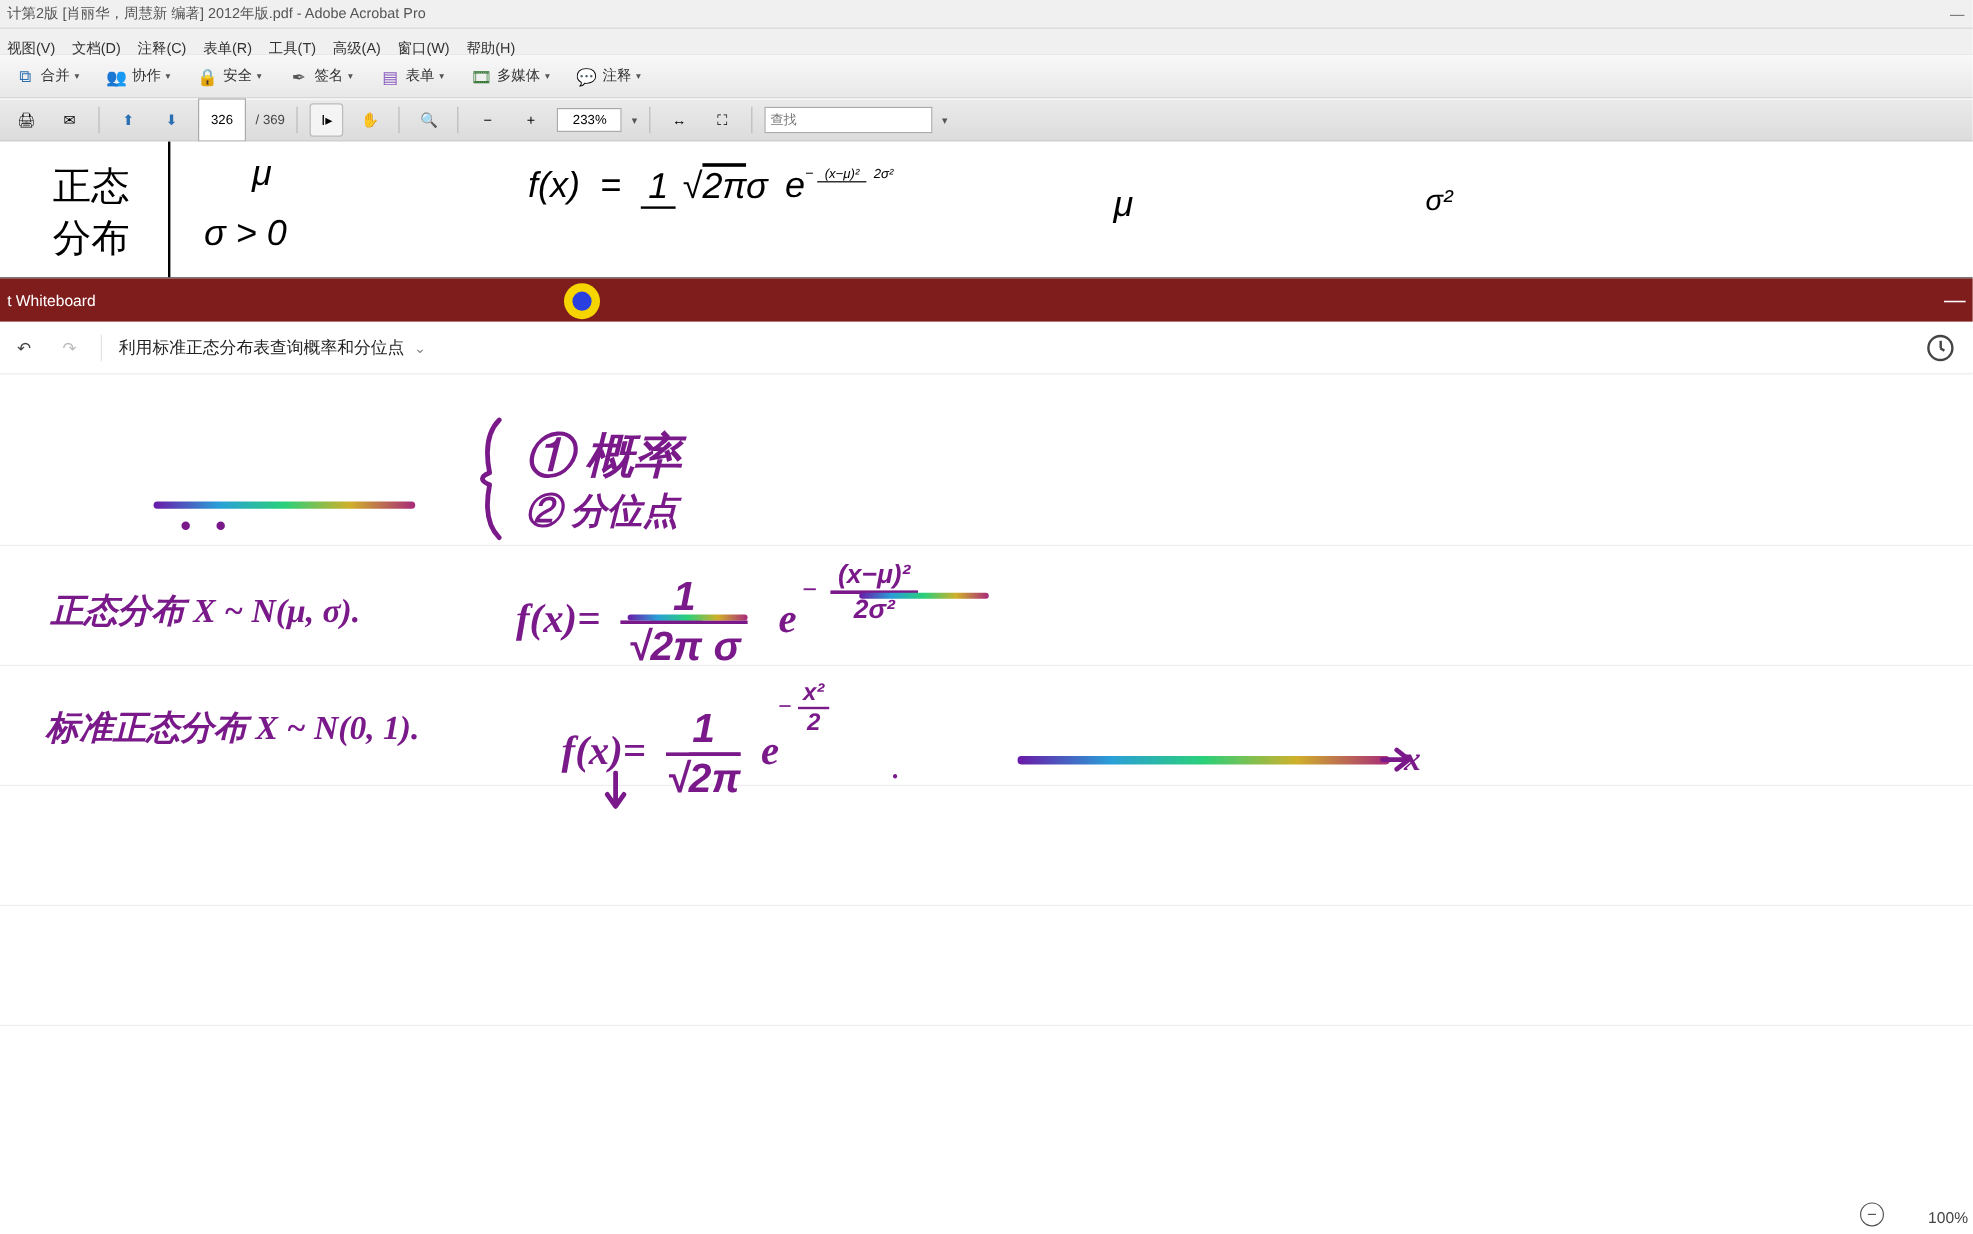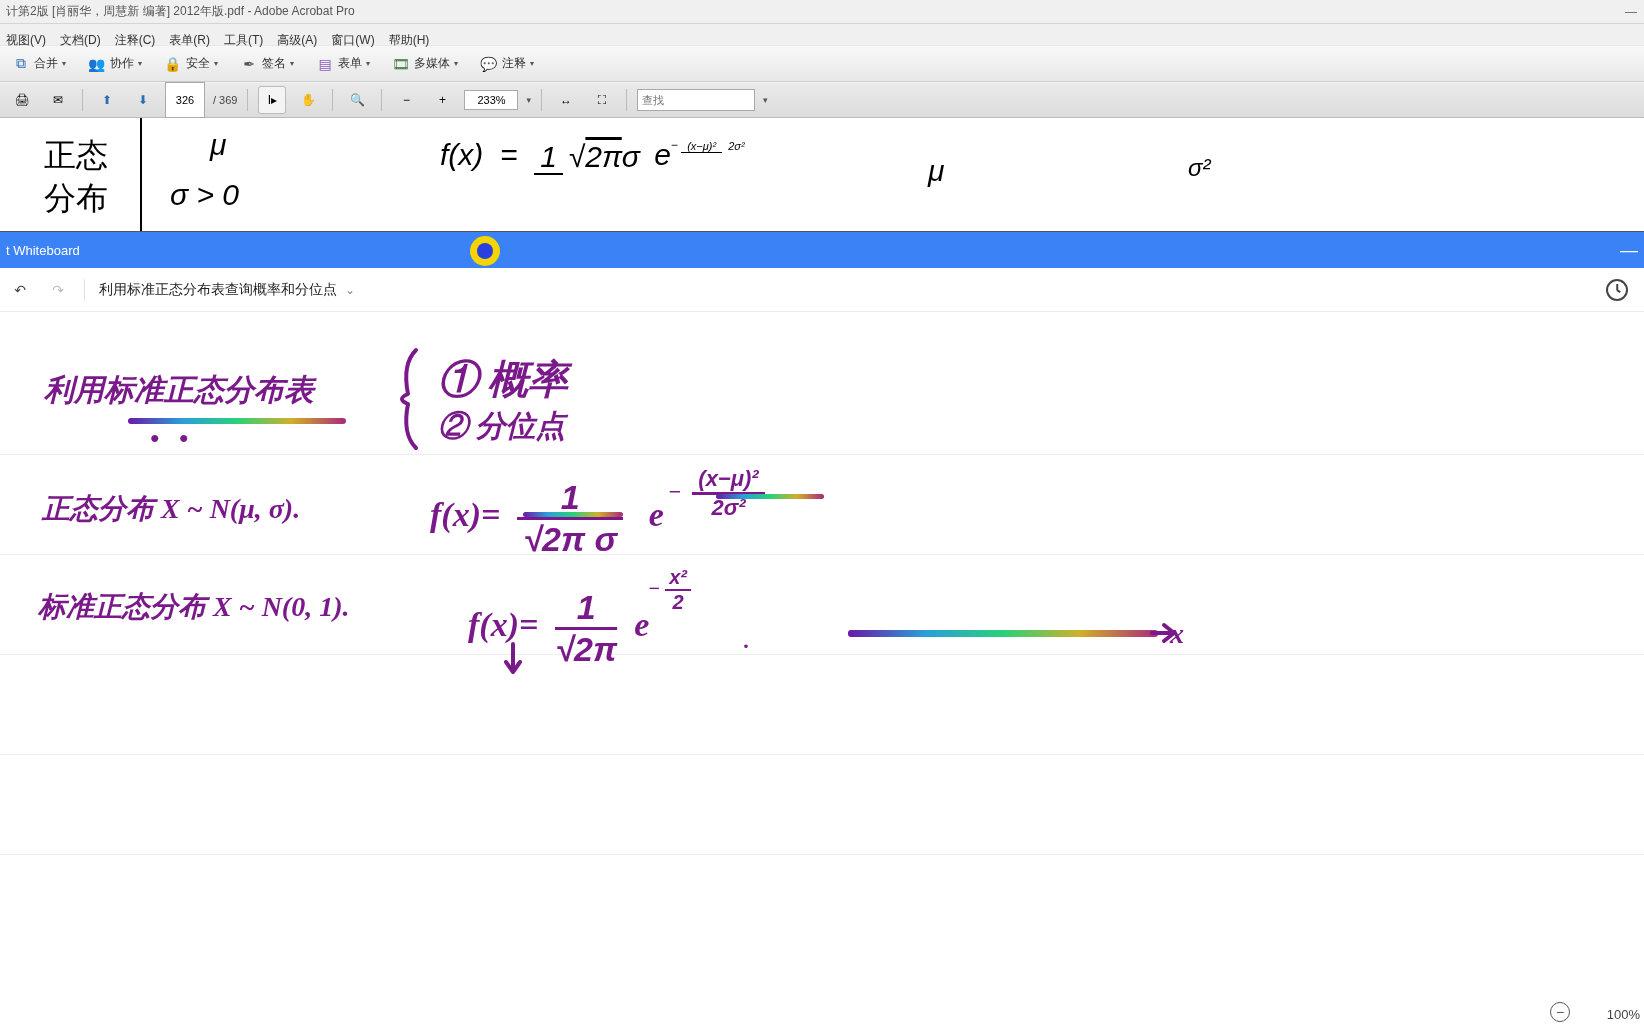--- a/index.html
+++ b/index.html
@@ -27,38 +27,38 @@
 .ico-media { color: #2b6f2b; }
 .ico-comment { color: #c0a000; }
 
 
 .toolbar-2 { height: 36px; background: linear-gradient(#eaeaea,#dcdcdc); border-top: 1px solid #f4f4f4; border-bottom: 1px solid #bbb; display: flex; align-items: center; gap: 8px; padding: 0 8px; font-size: 12px; }
 .ic-btn { width: 28px; height: 28px; display: inline-flex; align-items: center; justify-content: center; border: 1px solid transparent; border-radius: 3px; cursor: pointer; }
 .v-sep { width: 1px; height: 22px; background: #bbb; margin: 0 2px; }
 .page-input { width: 40px; height: 36px; border: 1px solid #aaa; text-align: center; font-size: 11px; }
 .page-total { font-size: 11px; color: #444; }
 .zoom-box { width: 54px; height: 20px; border: 1px solid #aaa; background:#fff; display:flex; align-items:center; justify-content:center; font-size:11px; }
-.search-box { width: 118px; height: 22px; border: 1px solid #aaa; background:#fff; font-size: 11px; padding: 0 4px; color: #999; }
+.search-box { width: 140px; height: 22px; border: 1px solid #aaa; background:#fff; font-size: 11px; padding: 0 4px; color: #999; }
 
 
 .pdf-view { height: 114px; background: #fff; border-bottom: 1px solid #555; position: relative; font-family: "Times New Roman", serif; color: #000; }
 .pdf-left-label { position: absolute; left: 44px; top: 16px; font-size: 32px; line-height: 1.35; }
 .pdf-mu { position: absolute; left: 210px; top: 10px; font-size: 30px; font-style: italic; }
 .pdf-sigma { position: absolute; left: 170px; top: 60px; font-size: 30px; font-style: italic; }
 .pdf-vline { position: absolute; left: 140px; top: 0; bottom: 0; width: 2px; background: #000; }
 .pdf-fx { position: absolute; left: 440px; top: 20px; font-size: 30px; font-style: italic; }
 .pdf-col-mu { position: absolute; left: 928px; top: 36px; font-size: 30px; font-style: italic; }
 .pdf-col-sigma2 { position: absolute; left: 1188px; top: 36px; font-size: 24px; font-style: italic; }
 .frac { display: inline-block; vertical-align: middle; }
 .frac .num { border-bottom: 2px solid #000; padding: 0 6px; }
 .frac .den { padding: 0 6px; }
 .sup-tiny { font-size: 12px; position: relative; top: -16px; }
 
 
-.wb-title-bar { height: 36px; background: #3b82f6; color: #fff; display: flex; align-items: center; padding: 0 6px; font-size: 13px; position: relative; }
+.wb-title-bar { height: 36px; background: #7f1d1d; color: #fff; display: flex; align-items: center; padding: 0 6px; font-size: 13px; position: relative; }
 .wb-title-left { flex: 0 0 auto; }
 .wb-title-right { margin-left: auto; font-size: 18px; }
 .cursor-dot { position: absolute; left: 470px; top: 4px; width: 30px; height: 30px; }
 .cursor-dot .y { position:absolute; left:0; top:0; width:30px; height:30px; border-radius:50%; background:#f6d400; }
 .cursor-dot .b { position:absolute; left:7px; top:7px; width:16px; height:16px; border-radius:50%; background:#2a3fe0; }
 
 
 .wb-toolbar { height: 44px; background: #fff; border-bottom: 1px solid #ececec; display: flex; align-items: center; padding: 0 8px; font-size: 14px; gap: 14px; color: #222; }
 .wb-arrow { width: 24px; text-align: center; color: #444; cursor: pointer; }
 .wb-sep { width: 1px; height: 22px; background: #e2e2e2; }
@@ -224,21 +224,20 @@
 </div>
 
 <div class="canvas">
 
   <div class="ruled-line" style="top:128px"></div>
   <div class="ruled-line" style="top:228px"></div>
   <div class="ruled-line" style="top:328px"></div>
   <div class="ruled-line" style="top:428px"></div>
   <div class="ruled-line" style="top:528px"></div>
 
-  <div class="hand" style="left:44px;top:44px;font-size:30px">利用标准正态分布表</div>
   <div class="grad-line" style="left:128px;top:92px;width:218px"></div>
   <div class="hand" style="left:150px;top:98px;font-size:26px;letter-spacing:20px;">••</div>
 
   <svg style="position:absolute;left:396px;top:18px" width="30" height="110">
     <path class="ink" d="M20 6 Q6 20 12 50 Q0 55 12 60 Q6 90 20 104"></path>
   </svg>
 
   <div class="hand" style="left:438px;top:26px;font-size:40px">① 概率</div>
   <div class="hand" style="left:438px;top:80px;font-size:30px">② 分位点</div>
 

